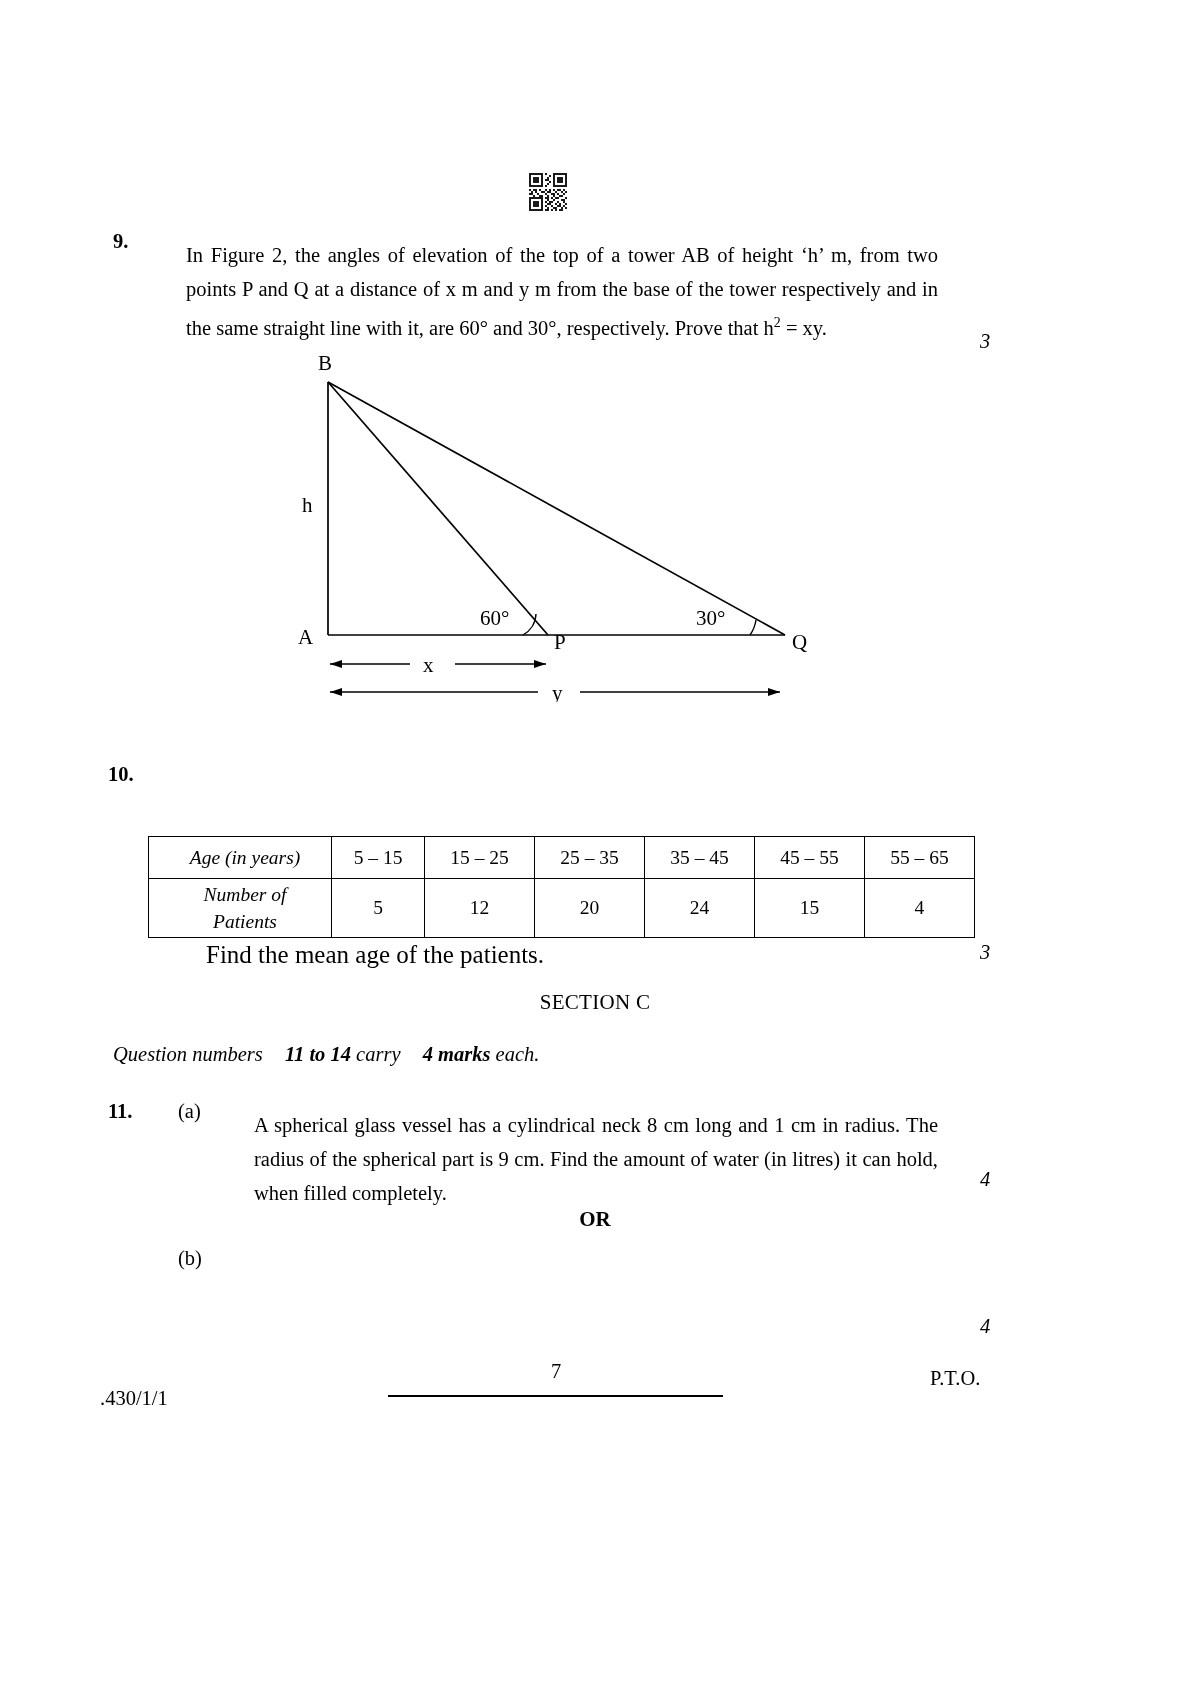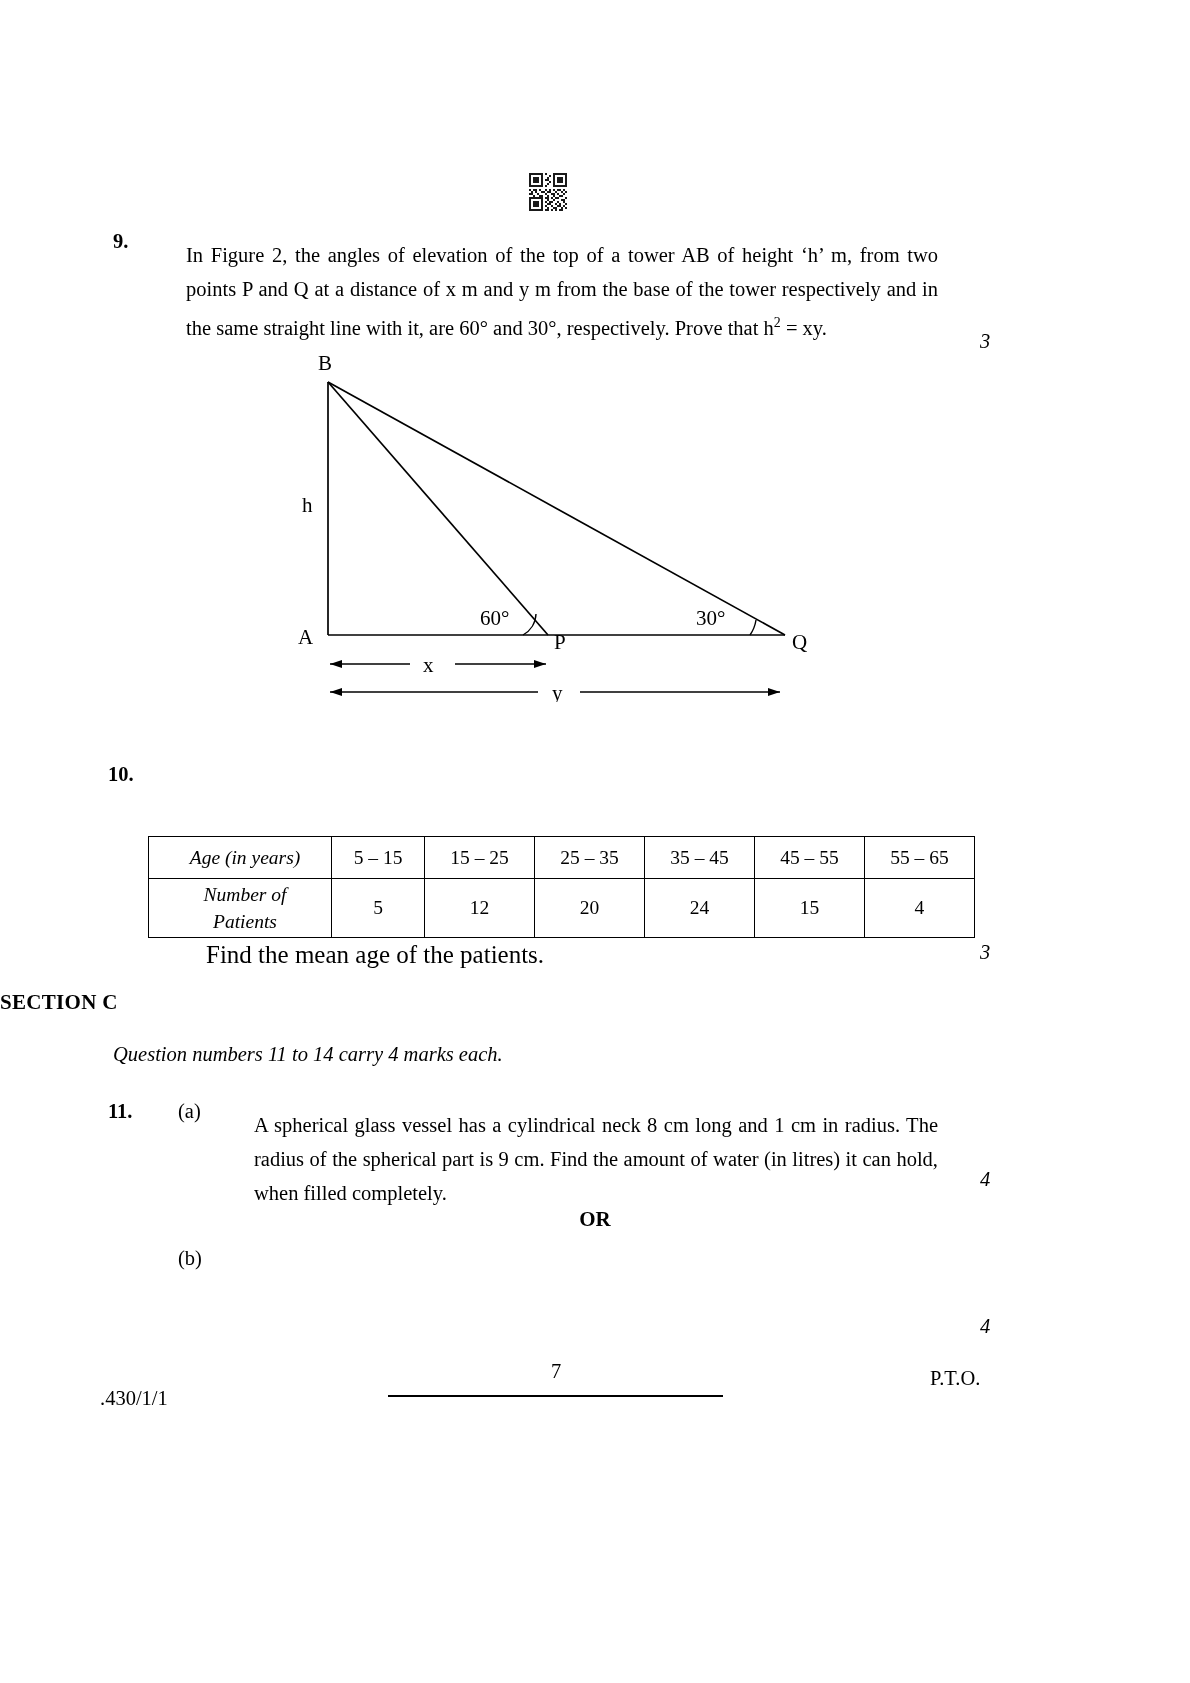--- a/index.html
+++ b/index.html
@@ -122,33 +122,33 @@
     margin-left: 28px;
   }
   #q10-marks { left: 980px; top: 941px; }
 
   
   .section-head {
     position: absolute;
     left: 0;
     top: 990px;
     width: 1190px;
-    text-align: left;
-    font-weight: bold;
+    text-align: center;
+    font-weight: normal;
     font-size: 21px;
     letter-spacing: 0.3px;
   }
   .section-note {
     position: absolute;
     left: 113px;
     top: 1043px;
     font-style: italic;
     font-size: 20.5px;
   }
-  .section-note b { font-style: italic; font-weight: normal; }
+  .section-note b { font-style: italic; font-weight: bold; margin-left: 17px; }
 
   
   #q11-num { left: 108px; top: 1100px; }
   #q11-a-label { position: absolute; left: 178px; top: 1100px; font-size: 20.5px; }
   #q11-a-body {
     left: 246px;
     top: 1100px;
     width: 700px;
   }
   #q11-a-marks { left: 980px; top: 1168px; }

